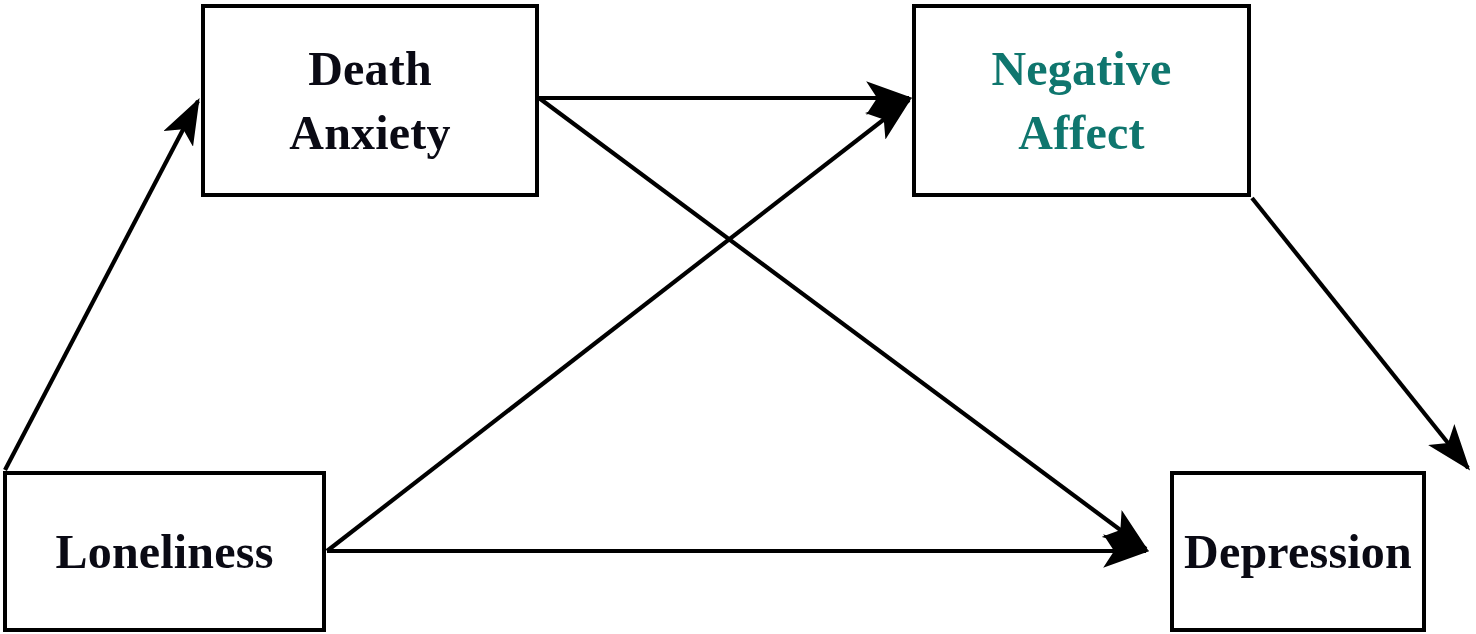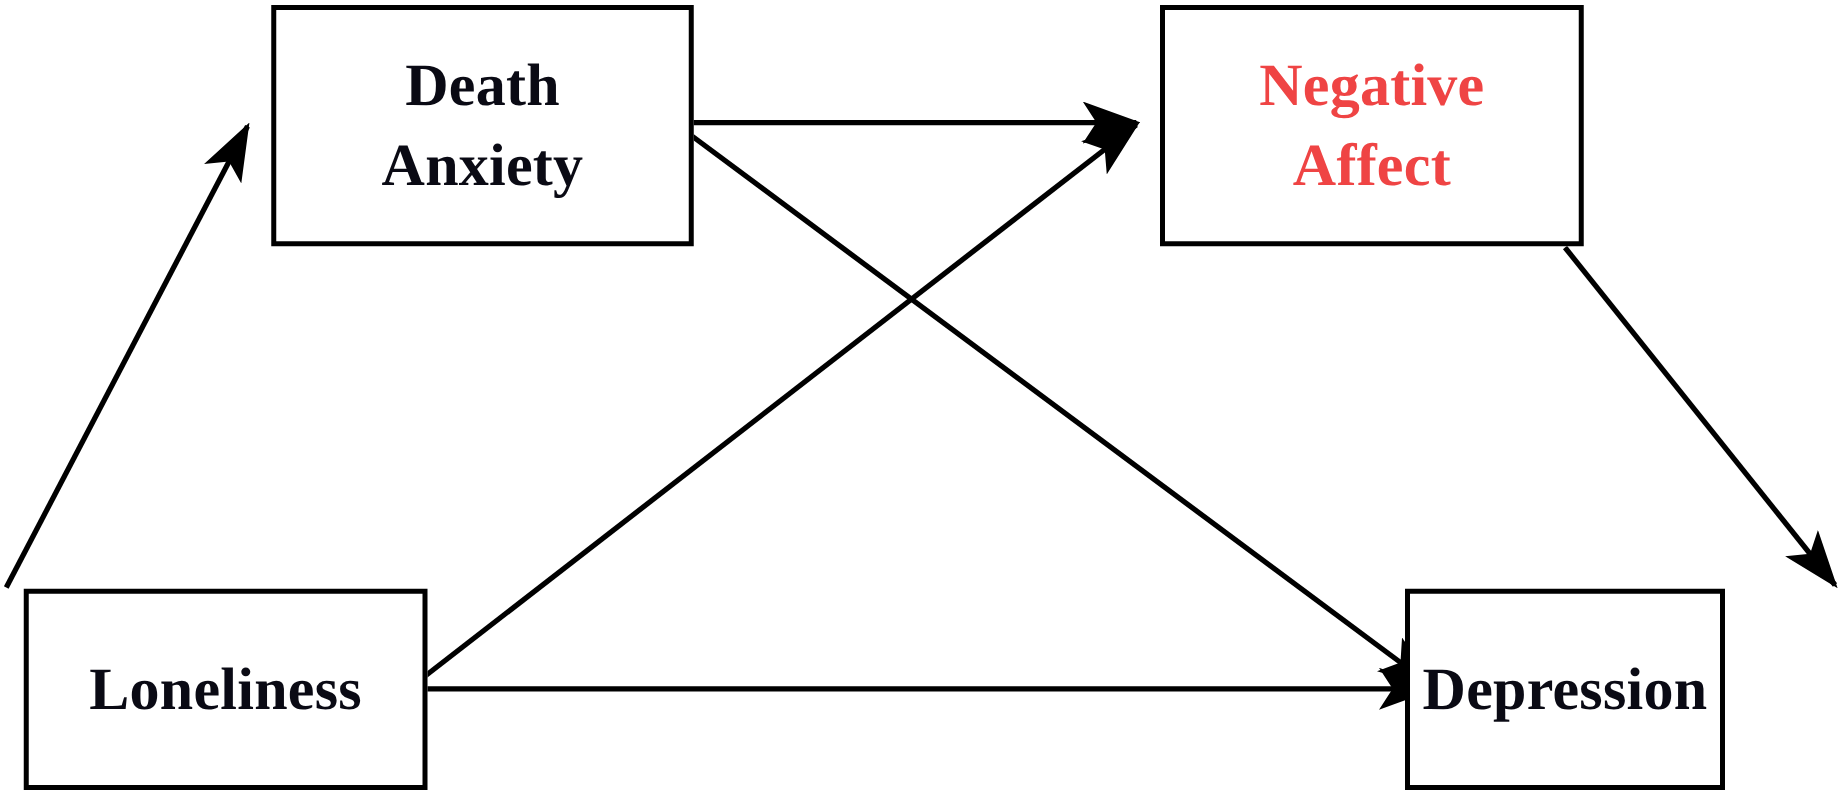--- a/index.html
+++ b/index.html
@@ -26,21 +26,20 @@
   .node {
     position: absolute;
     box-sizing: border-box;
     background: #ffffff;
     border: 4px solid #000000;
     display: flex;
     align-items: center;
     justify-content: center;
     text-align: center;
     z-index: 5;
-    margin-left: 16px;
   }
   .node-label {
     font-family: "Liberation Serif", "DejaVu Serif", serif;
     font-weight: bold;
     font-size: 48px;
     line-height: 1.32;
     color: #0a0a14;
     letter-spacing: 0.2px;
     white-space: pre-line;
   }
@@ -74,25 +73,25 @@
 
     <line class="edge" stroke="#000000" stroke-width="4.2" marker-end="url(#arrowhead)" x1="1252" y1="198" x2="1468" y2="468"></line>
   </svg>
 
   <div class="node" id="node-death-anxiety" style="left: 201px; top: 4px; width: 338px; height: 193px; border-color: rgb(0, 0, 0);">
     <span class="node-label" style="color: rgb(10, 10, 20);">Death
 Anxiety</span>
   </div>
 
   <div class="node" id="node-negative-affect" style="left: 912px; top: 4px; width: 339px; height: 193px; border-color: rgb(0, 0, 0);">
-    <span class="node-label" style="color: #ef4444; text-align: center;">Negative
+    <span class="node-label" style="color: #0f766e; text-align: center;">Negative
 Affect</span>
   </div>
 
   <div class="node" id="node-loneliness" style="left: 3px; top: 471px; width: 323px; height: 161px; border-color: rgb(0, 0, 0); text-align: center;">
     <span class="node-label" style="color: rgb(10, 10, 20);">Loneliness</span>
   </div>
 
-  <div class="node" id="node-depression" style="left: 1108px; top: 471px; width: 256px; height: 161px; border-color: rgb(0, 0, 0);">
+  <div class="node" id="node-depression" style="left: 1170px; top: 471px; width: 256px; height: 161px; border-color: rgb(0, 0, 0);">
     <span class="node-label" style="color: rgb(10, 10, 20);">Depression</span>
   </div>
 
 </div>
 
 </body></html>

